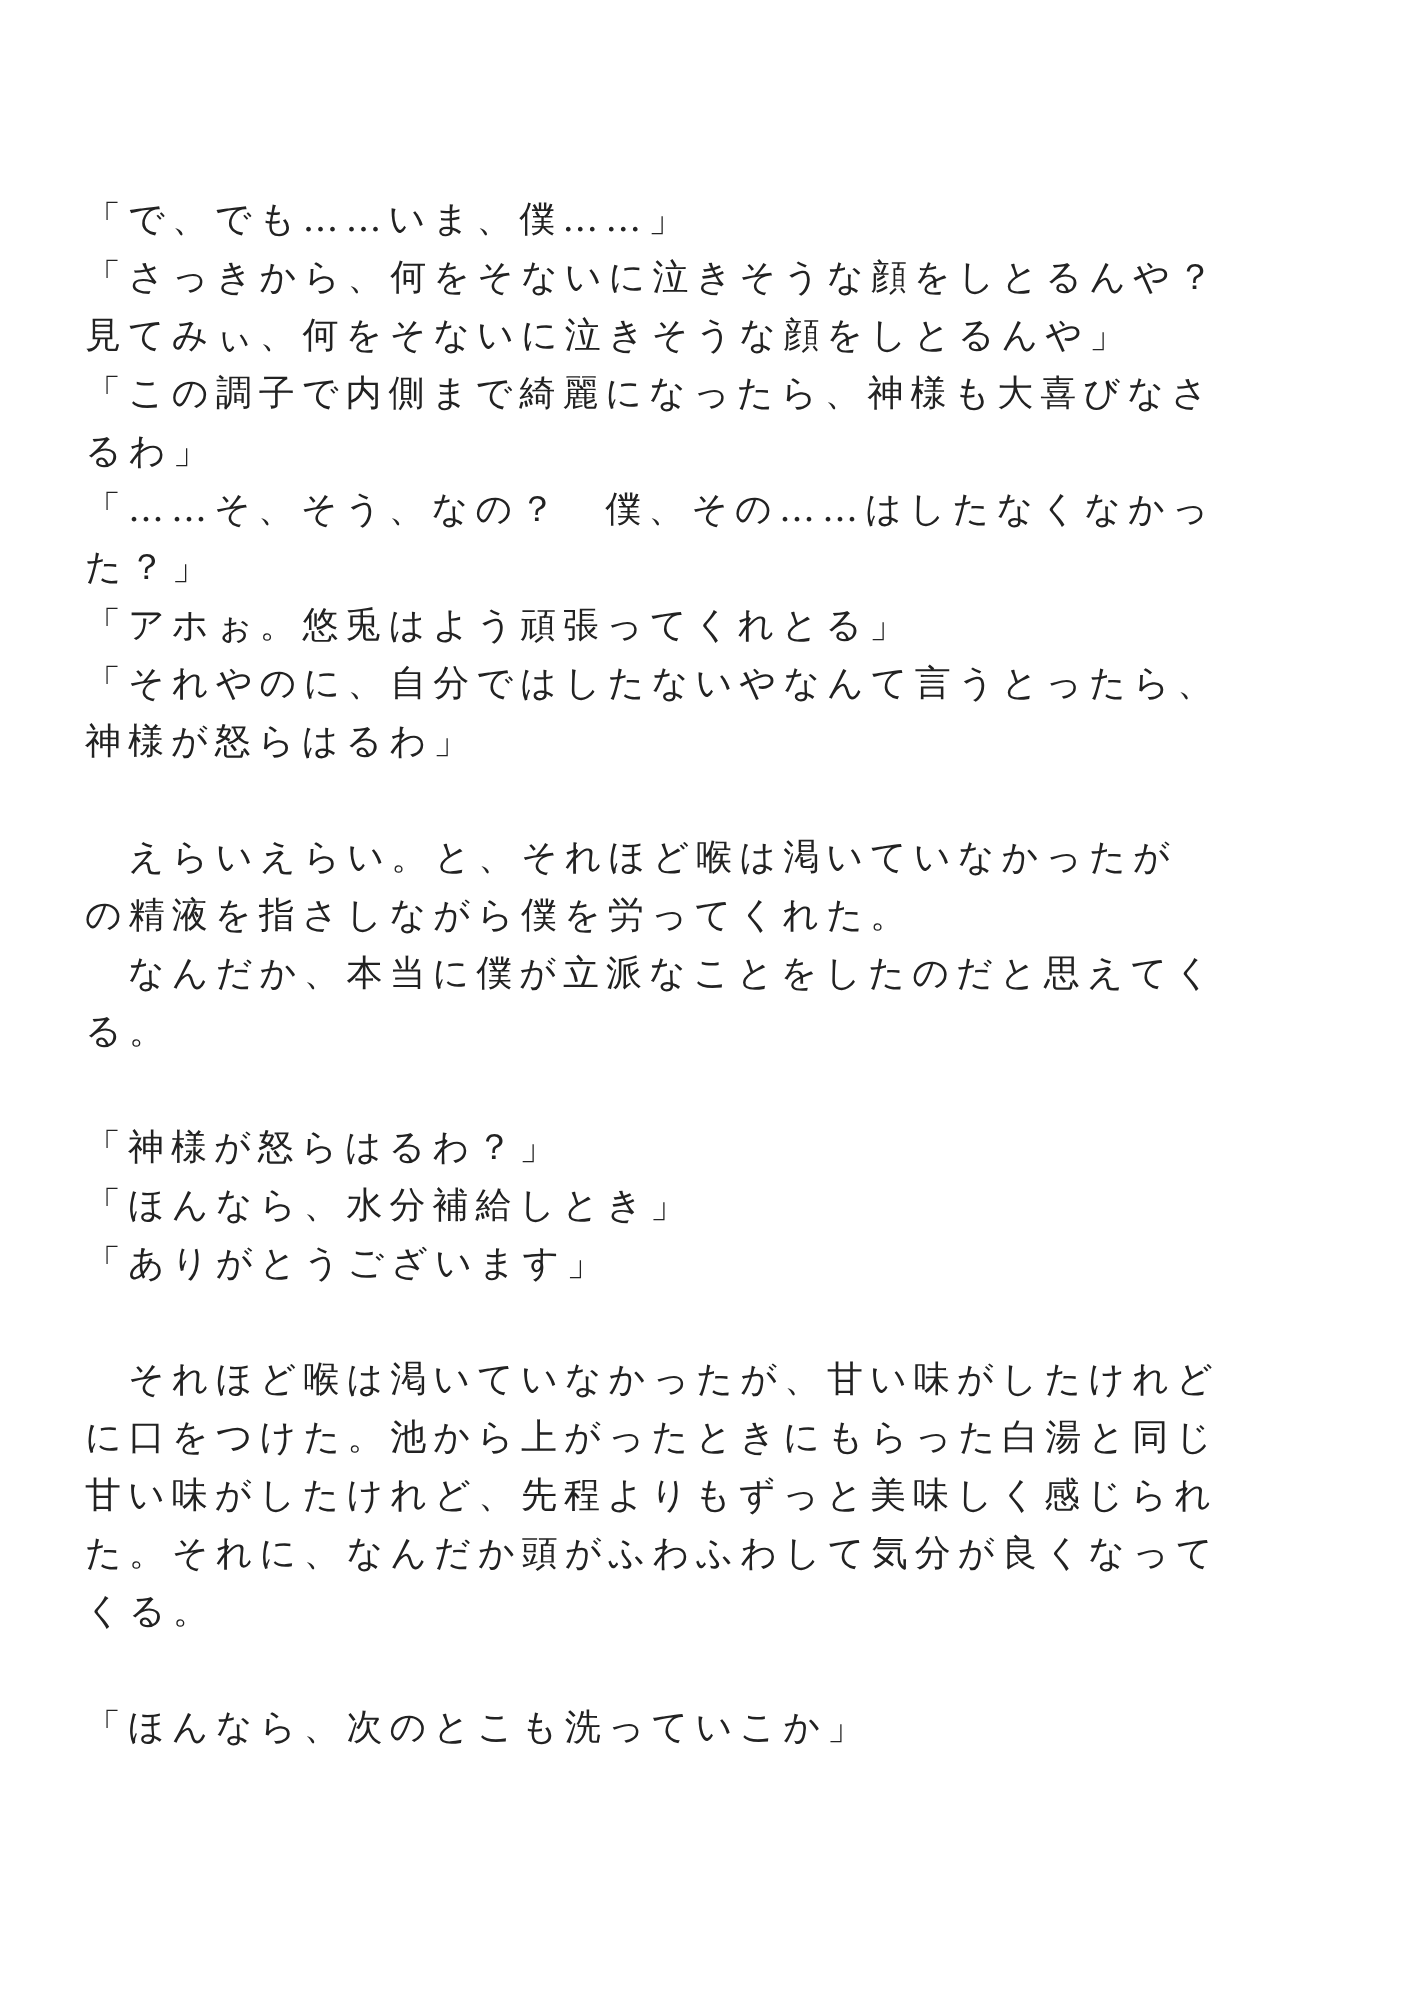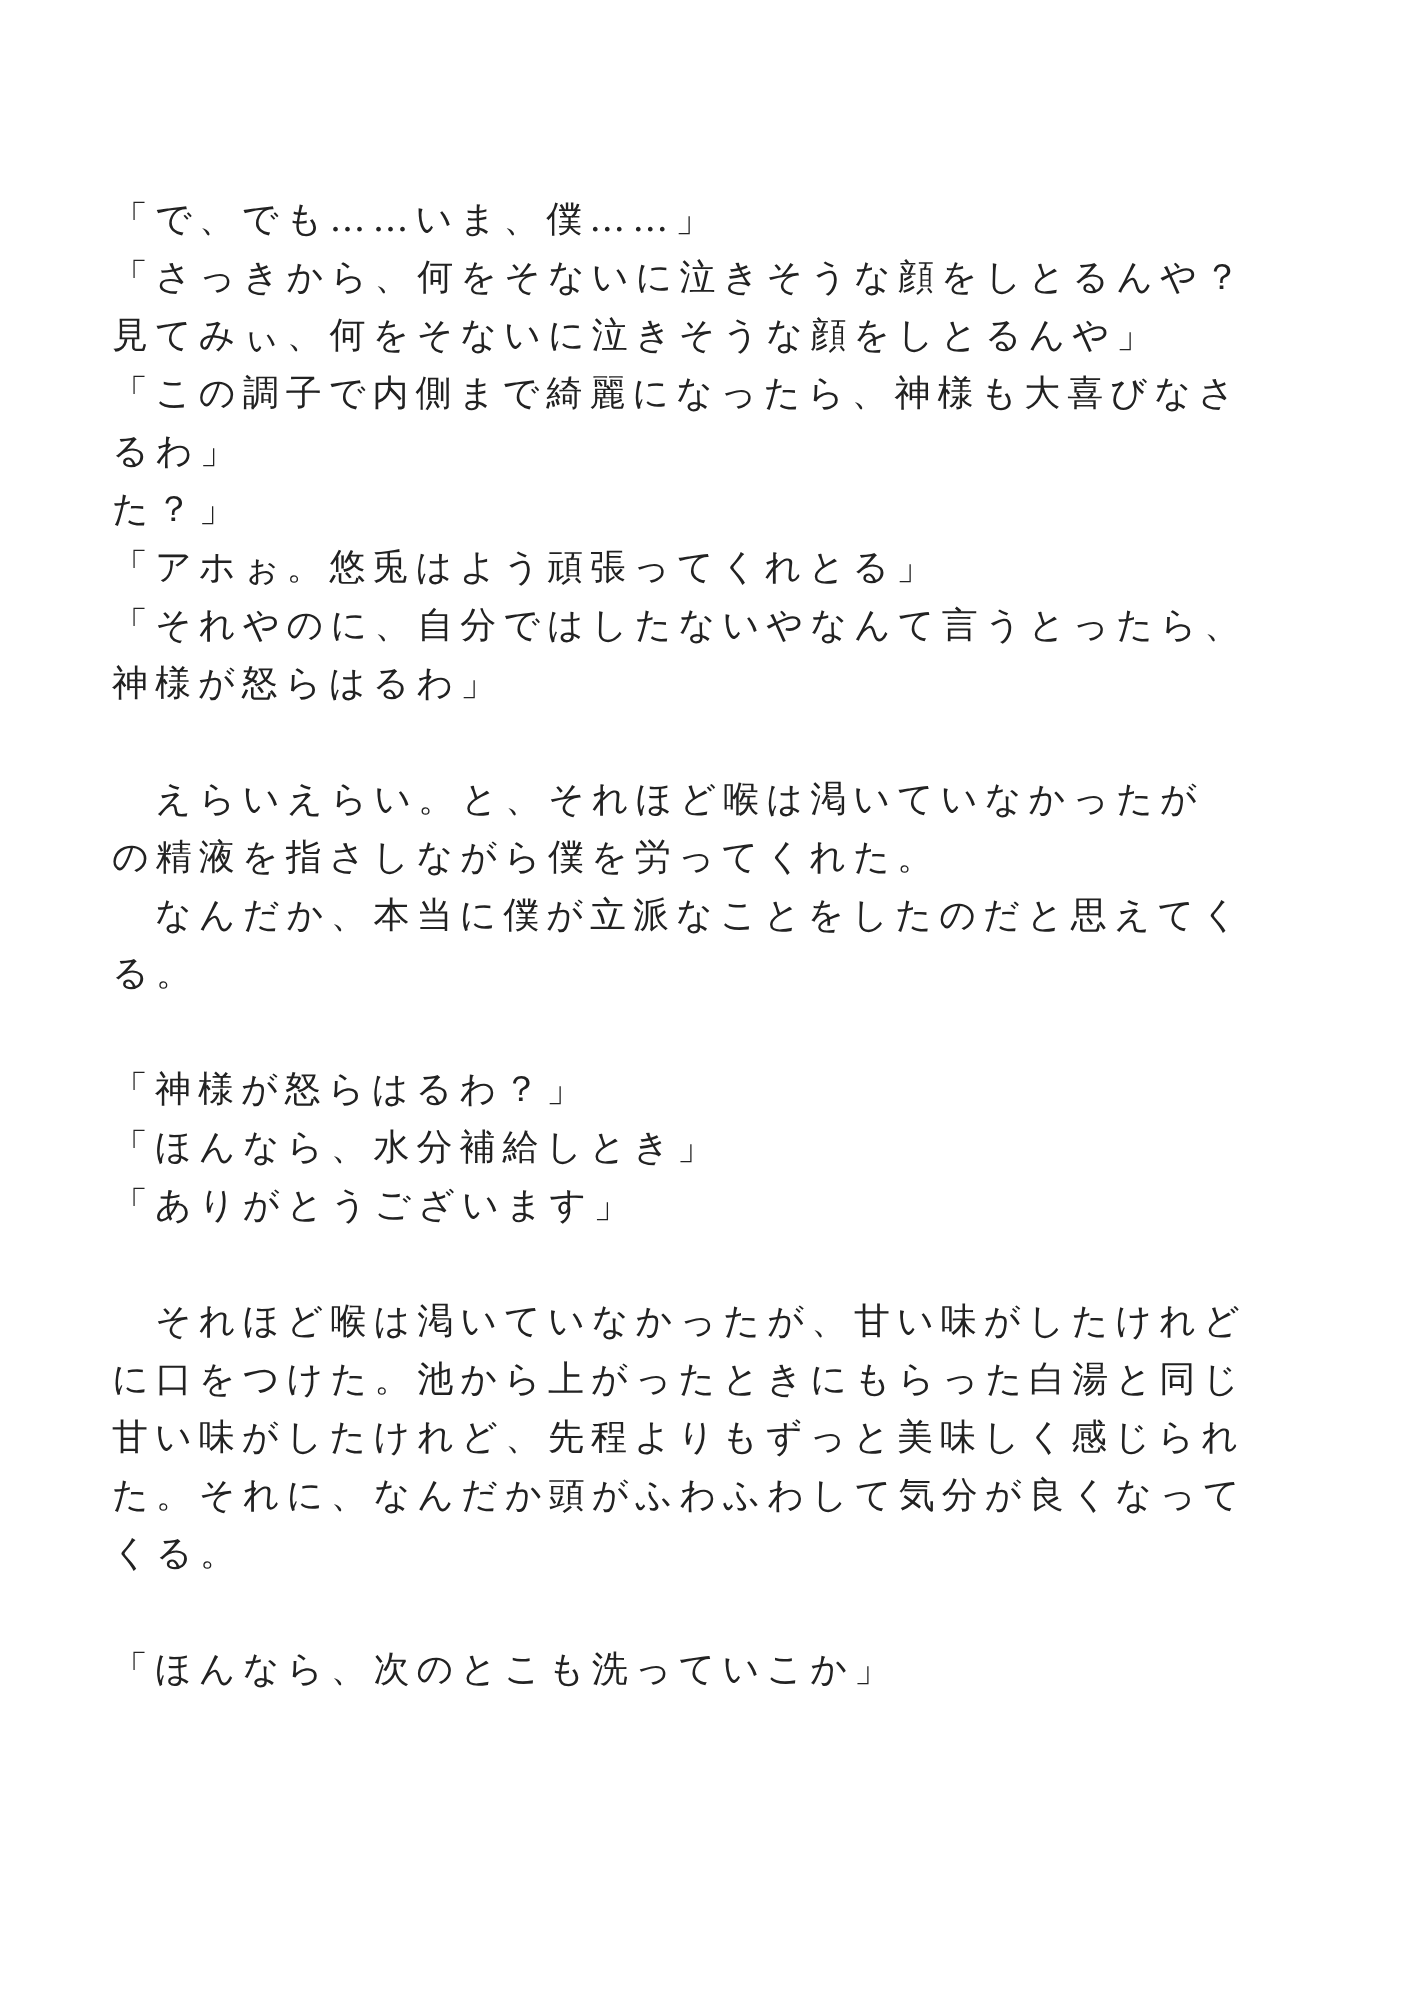--- a/index.html
+++ b/index.html
@@ -10,21 +10,21 @@
   body {
     width: 1410px;
     height: 2000px;
     overflow: hidden;
     font-family: "DejaVu Serif", "Liberation Serif", serif;
   }
   .page {
     box-sizing: border-box;
     width: 1114px;
     height: 2000px;
-    padding: 190px 130px 0 112px;
+    padding: 190px 130px 0 85px;
     background: #ffffff;
   }
   .text-block {
     color: #222222;
   }
   .line {
     height: 58px;
     line-height: 58px;
     font-size: 36px;
     letter-spacing: 7px;
@@ -35,20 +35,21 @@
 </head>
 <body>
 
 <div class="page">
   <div class="text-block">
     <div class="line">「で、でも……いま、僕……」</div>
     <div class="line">「さっきから、何をそないに泣きそうな顔をしとるんや？</div>
     <div class="line">見てみぃ、何をそないに泣きそうな顔をしとるんや」</div>
     <div class="line">「この調子で内側まで綺麗になったら、神様も大喜びなさ</div>
     <div class="line">るわ」</div>
+    <div class="line">「……そ、そう、なの？　僕、その……はしたなくなかっ</div>
     <div class="line">た？」</div>
     <div class="line">「アホぉ。悠兎はよう頑張ってくれとる」</div>
     <div class="line">「それやのに、自分ではしたないやなんて言うとったら、</div>
     <div class="line">神様が怒らはるわ」</div>
     <div class="line"></div>
     <div class="line">　えらいえらい。と、それほど喉は渇いていなかったが</div>
     <div class="line">の精液を指さしながら僕を労ってくれた。</div>
     <div class="line">　なんだか、本当に僕が立派なことをしたのだと思えてく</div>
     <div class="line">る。</div>
     <div class="line"></div>

